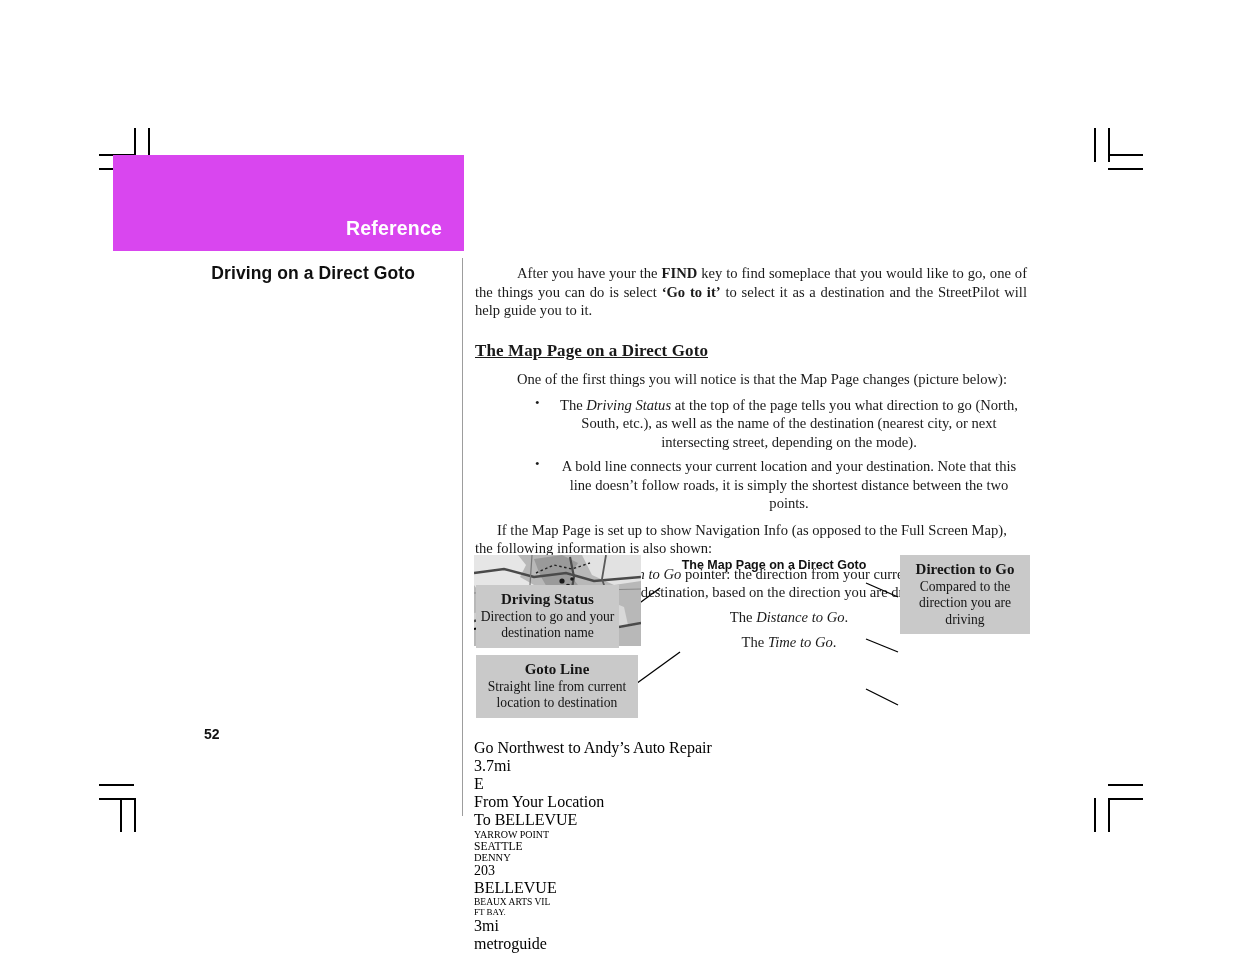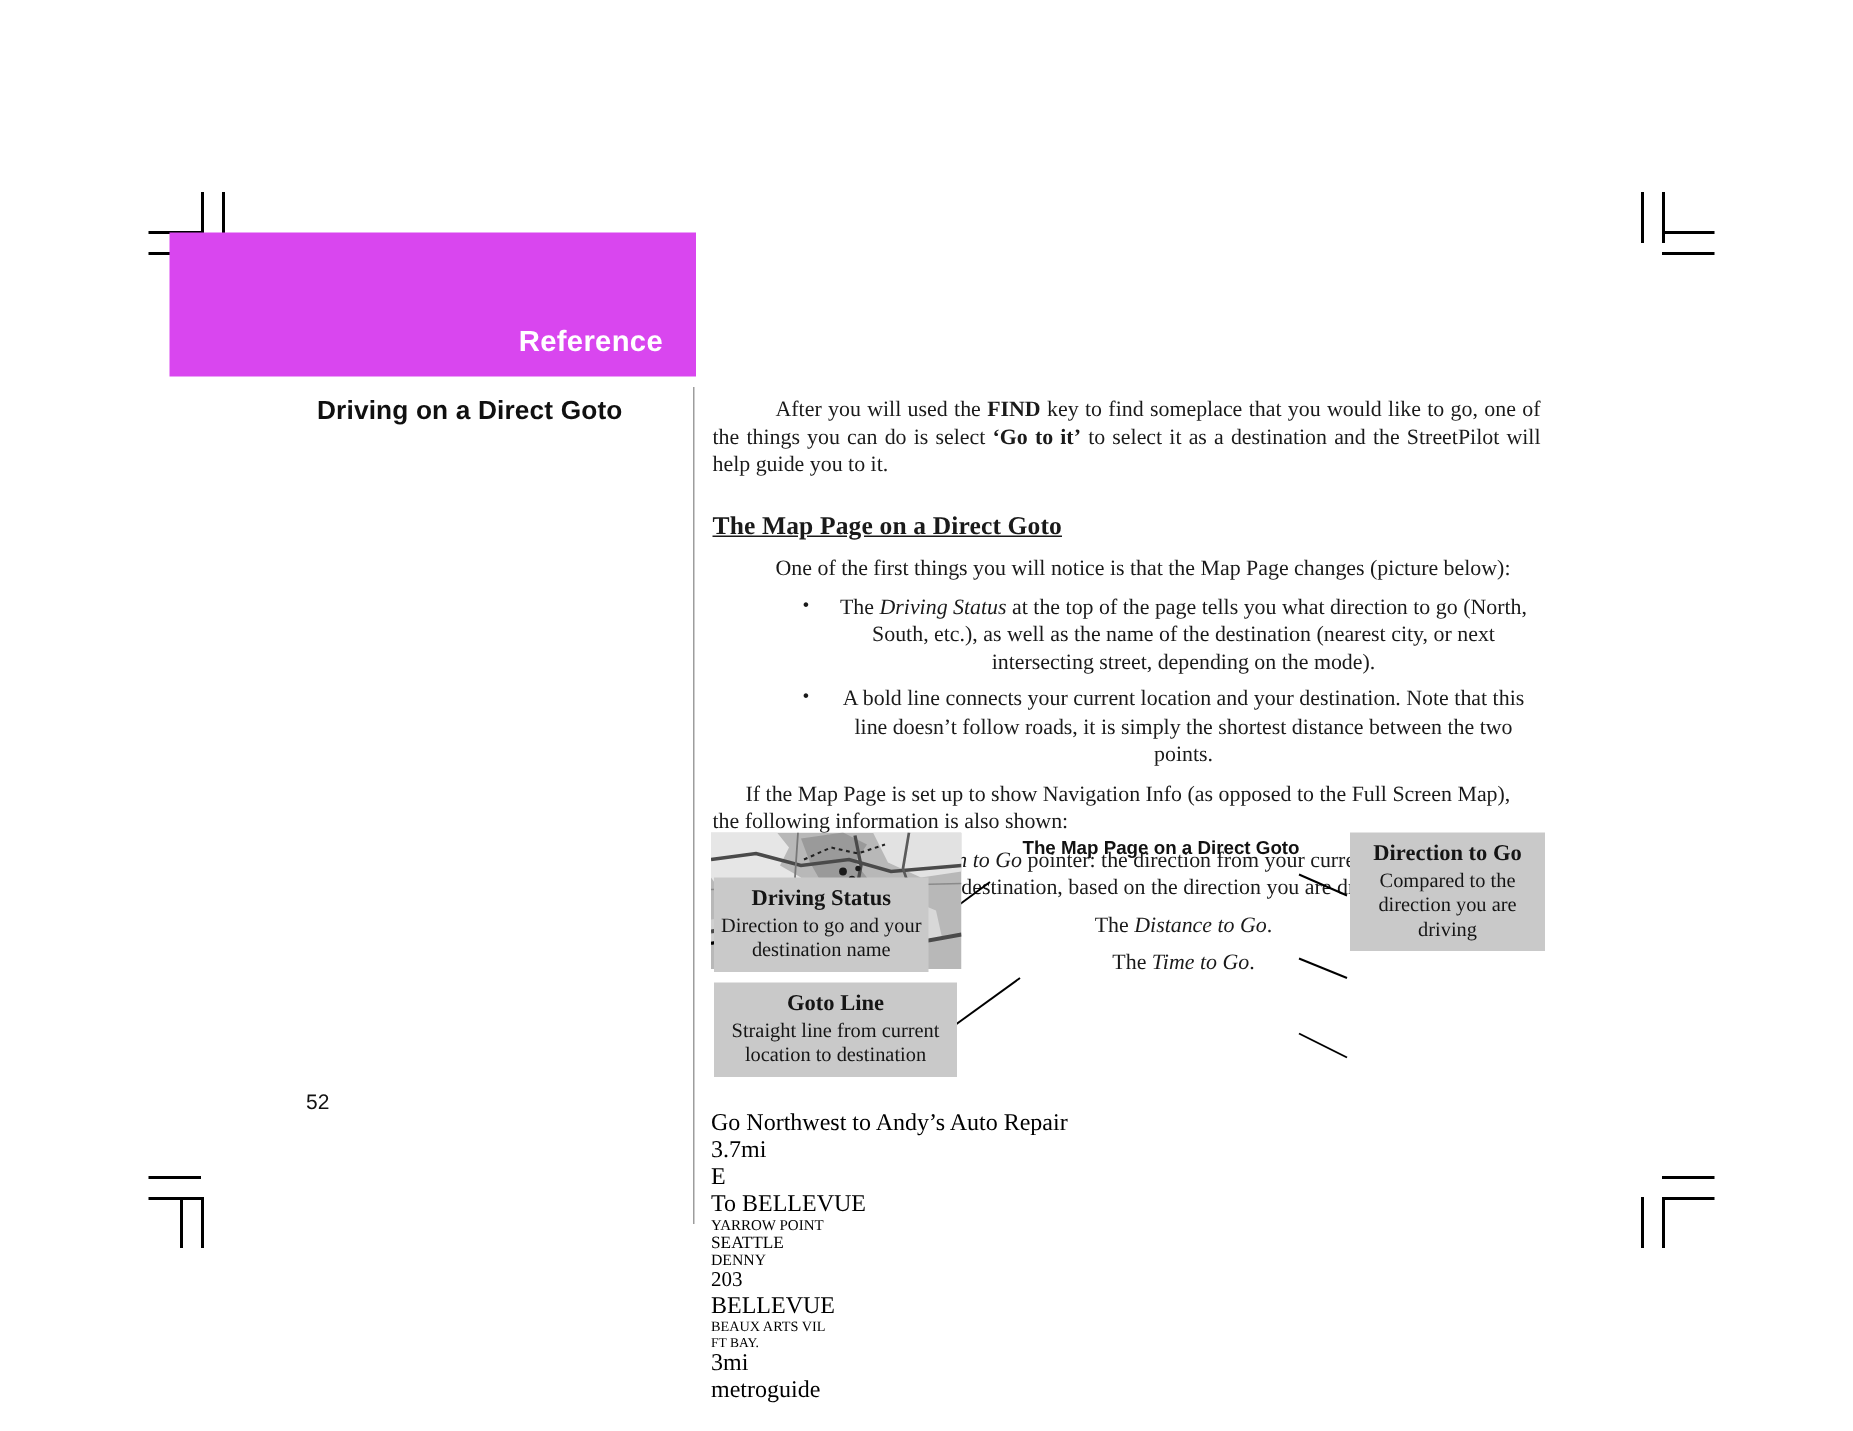--- a/index.html
+++ b/index.html
@@ -51,20 +51,21 @@
     color: #101010;
     letter-spacing: 0.1px;
   }
   #page-number {
     position: absolute;
     left: 204px;
     top: 726px;
     font-family: "Liberation Sans", sans-serif;
     font-size: 14px;
     color: #111;
+    font-weight: bold;
   }
   
   #divider {
     position: absolute;
     left: 462px;
     top: 258px;
     width: 1.4px;
     height: 558px;
     background: #9d9d9d;
   }
@@ -181,21 +182,21 @@
   <div id="header-title">Reference</div>
 </div>
 
 <div id="section-title">Driving on a Direct Goto</div>
 <div id="page-number">52</div>
 
 <div id="divider"></div>
 
 <div id="body-col">
 
-  <p class="para-indent lead"><span>After you will used the </span><span class="bd">FIND</span><span> key to find someplace that you would like to go, one of the things you can do is select </span><span class="bd">‘Go to it’</span><span> to select it as a destination and the StreetPilot will help guide you to it.</span></p>
+  <p class="para-indent lead"><span>After you have your the </span><span class="bd">FIND</span><span> key to find someplace that you would like to go, one of the things you can do is select </span><span class="bd">‘Go to it’</span><span> to select it as a destination and the StreetPilot will help guide you to it.</span></p>
 
   <p class="subhead">The Map Page on a Direct Goto</p>
 
   <p class="para-indent">One of the first things you will notice is that the Map Page changes (picture below):</p>
 
   <ul class="bullets">
     <li><span>The </span><span class="it">Driving Status</span><span> at the top of the page tells you what direction to go (North, South, etc.), as well as the name of the destination (nearest city, or next intersecting street, depending on the mode).</span></li>
     <li><span>A bold line connects your current location and your destination.  Note that this line doesn’t follow roads, it is simply the shortest distance between the two points.</span></li>
   </ul>
 
@@ -225,20 +226,21 @@
   <div id="gps">
 
     <div id="gps-titlebar">Go Northwest to Andy’s Auto Repair</div>
 
     <div id="gps-infobar">
       <div class="col-l">
         <div><span>3.7</span><span class="sup">mi</span></div>
         <div>E</div>
       </div>
       <div class="col-r">
+        <div>From Your Location</div>
         <div>To BELLEVUE</div>
       </div>
     </div>
 
     <div id="gps-map">
 
       <svg viewBox="0 0 167 91" width="167" height="91" style="position:absolute;left:0;top:0;">
         <rect x="0" y="0" width="167" height="91" fill="#b8b8b8"></rect>
 
         <path d="M0,0 L44,0 L52,10 L46,22 L60,30 L56,44 L30,50 L10,44 L0,30 Z" fill="#e6e6e6"></path>

